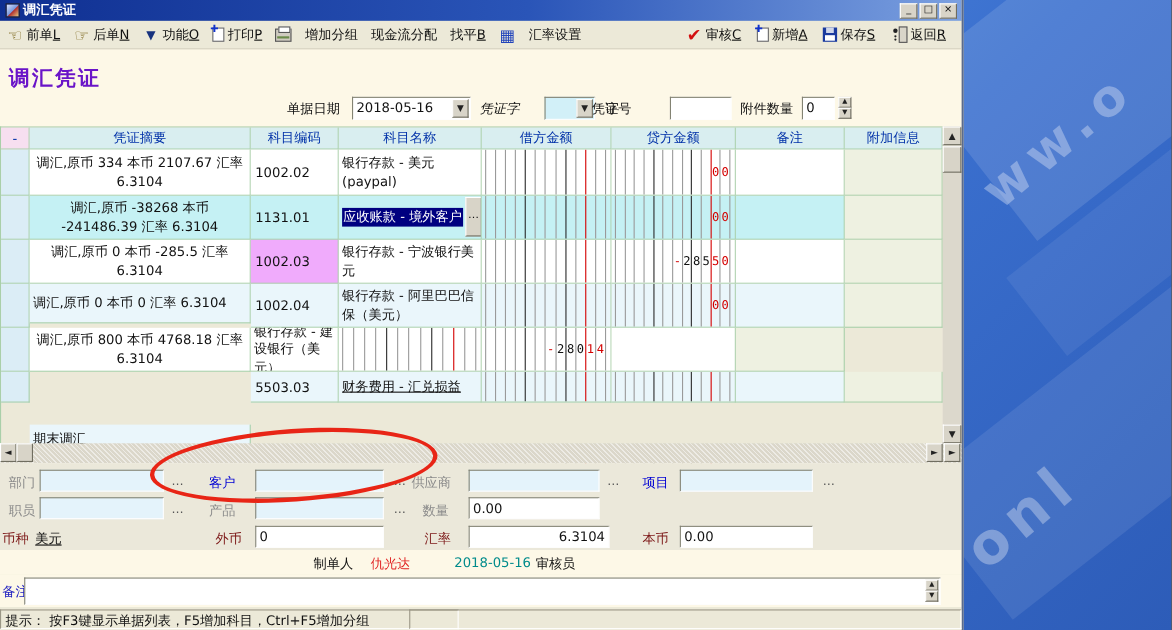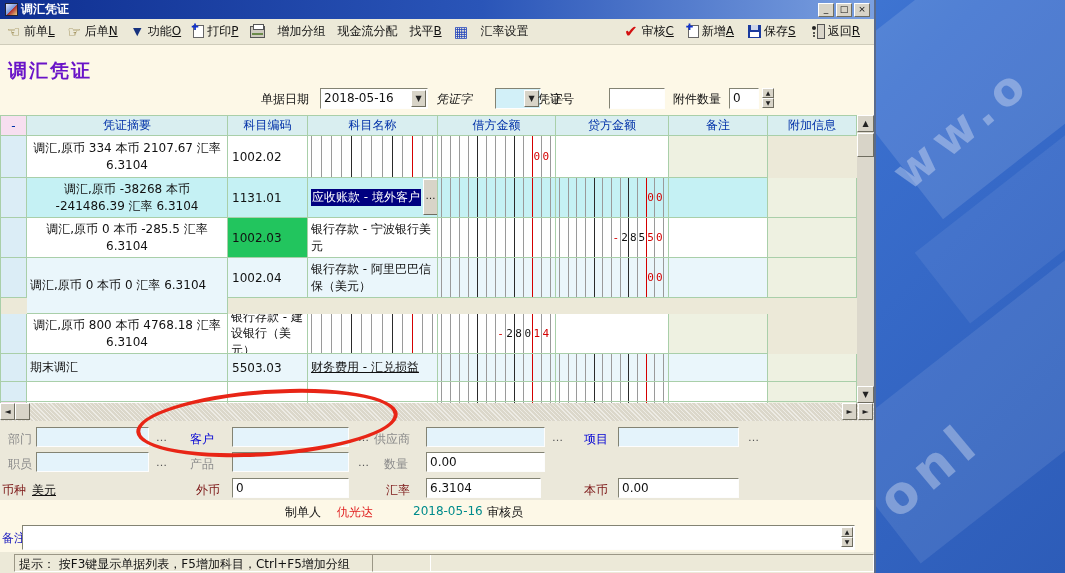--- a/index.html
+++ b/index.html
@@ -120,21 +120,21 @@
   .maker-row span{position:absolute;top:4px;}
   .remark-row{position:absolute;left:0;top:522px;width:874px;height:30px;background:#fdf8e7;}
   .remark-label{position:absolute;left:2px;top:8px;font-size:12px;color:#2020c0;}
   .remark-input{position:absolute;left:22px;top:3px;width:833px;height:25px;background:#fff;border:1px solid;
     border-color:#838373 #fdfdfd #fdfdfd #838373;}
   .remark-spin{right:1px;top:1px;height:21px;}
 
   .statusbar{position:absolute;left:0;top:552px;width:874px;height:21px;background:#ece9d8;font-size:12px;}
   .spanel{position:absolute;top:2px;height:18px;border:1px solid;border-color:#9b9786 #fff #fff #9b9786;
     padding:1px 4px;color:#111;white-space:nowrap;overflow:hidden;}
-  .spanel.p1{left:14px;width:417px;}
+  .spanel.p1{left:0;width:417px;}
   .spanel.p2{left:372px;width:502px;}
 
   .red-ellipse{position:absolute;left:136px;top:390px;width:262px;height:66px;
     border:4px solid #e82516;border-radius:50%;transform:rotate(-4deg);z-index:50;}
 </style>
 </head>
 <body>
 
 <div class="stage">
 
@@ -250,20 +250,21 @@
           <div class="td th">科目名称</div>
           <div class="td th">借方金额</div>
           <div class="td th">贷方金额</div>
           <div class="td th">备注</div>
           <div class="td th">附加信息</div>
         </div>
         <div class="tr">
           <div class="td ind" style="height: 42px;"></div>
           <div class="td sum" style="background: rgb(255, 255, 255); height: 42px;">调汇,原币 334 本币 2107.67 汇率 6.3104</div>
           <div class="td code" style="background: rgb(255, 255, 255); height: 42px;">1002.02</div>
+          <div class="td name" style="background: rgb(255, 255, 255); height: 42px;">银行存款 - 美元(paypal)</div>
           <div class="td" style="background: rgb(255, 255, 255); height: 42px;">
             <div class="ledger">
               <span class="lc"></span>
               <span class="lc"></span>
               <span class="lc"></span>
               <span class="lc g3"></span>
               <span class="lc"></span>
               <span class="lc"></span>
               <span class="lc"></span>
               <span class="lc g3"></span>
@@ -331,21 +332,21 @@
               <span class="lc red">0</span>
               <span class="lc red">0</span>
             </div>
           </div>
           <div class="td" style="background: rgb(197, 241, 244); height: 40px;"></div>
           <div class="td extra" style="height: 40px;"></div>
         </div>
         <div class="tr">
           <div class="td ind" style="height: 40px;"></div>
           <div class="td sum" style="background: rgb(255, 255, 255); height: 40px;">调汇,原币 0 本币 -285.5 汇率 6.3104</div>
-          <div class="td code" style="background: #22c55e; height: 40px;">1002.03</div>
+          <div class="td code" style="background: #f0abfc; height: 40px;">1002.03</div>
           <div class="td name" style="background: rgb(255, 255, 255); height: 40px;">银行存款 - 宁波银行美元</div>
           <div class="td" style="background: rgb(255, 255, 255); height: 40px;">
             <div class="ledger">
               <span class="lc"></span>
               <span class="lc"></span>
               <span class="lc"></span>
               <span class="lc g3"></span>
               <span class="lc"></span>
               <span class="lc"></span>
               <span class="lc"></span>
@@ -370,21 +371,21 @@
               <span class="lc redline">5</span>
               <span class="lc red">5</span>
               <span class="lc red">0</span>
             </div>
           </div>
           <div class="td" style="background: rgb(255, 255, 255); height: 40px;"></div>
           <div class="td extra" style="height: 40px;"></div>
         </div>
         <div class="tr">
           <div class="td ind" style="height: 40px;"></div>
-          <div class="td sum" style="background: rgb(234, 246, 251); height: 56px;">调汇,原币 0 本币 0 汇率 6.3104</div>
+          <div class="td sum" style="background: rgb(234, 246, 251); height: 36px;">调汇,原币 0 本币 0 汇率 6.3104</div>
           <div class="td code" style="background: rgb(234, 246, 251); height: 40px;">1002.04</div>
           <div class="td name" style="background: rgb(234, 246, 251); height: 40px;">银行存款 - 阿里巴巴信保（美元）</div>
           <div class="td" style="background: rgb(234, 246, 251); height: 40px;">
             <div class="ledger">
               <span class="lc"></span>
               <span class="lc"></span>
               <span class="lc"></span>
               <span class="lc g3"></span>
               <span class="lc"></span>
               <span class="lc"></span>
@@ -449,21 +450,21 @@
               <span class="lc redline">0</span>
               <span class="lc red">1</span>
               <span class="lc red">4</span>
             </div>
           </div>
           <div class="td" style="background: rgb(255, 255, 255); height: 40px;"></div>
           <div class="td extra" style="height: 40px;"></div>
         </div>
         <div class="tr">
           <div class="td ind" style="height: 28px;"></div>
-          <div class="td sum" style="background: rgb(234, 246, 251); height: 28px;">期末调汇</div>
+          <div class="td sum" style="background: rgb(234, 246, 251); height: 28px; margin-top: 48px;">期末调汇</div>
           <div class="td code" style="background: rgb(234, 246, 251); height: 28px;">5503.03</div>
           <div class="td name" style="background: rgb(234, 246, 251); height: 28px; text-decoration: underline;">财务费用 - 汇兑损益</div>
           <div class="td" style="background: rgb(234, 246, 251); height: 28px;">
             <div class="ledger">
               <span class="lc"></span>
               <span class="lc"></span>
               <span class="lc"></span>
               <span class="lc g3"></span>
               <span class="lc"></span>
               <span class="lc"></span>
@@ -614,21 +615,21 @@
         <span>0.00</span>
       </div>
 
       <span class="flabel maroon" style="left:2px;top:61px;">币种</span>
       <span class="flabel" style="left:32px;top:61px;color:#111;text-decoration:underline;">美元</span>
       <span class="flabel maroon" style="left:196px;top:61px;">外币</span>
       <div class="finput white" style="left:232px;top:57px;width:117px;">
         <span>0</span>
       </div>
       <span class="flabel maroon" style="left:386px;top:61px;">汇率</span>
-      <div class="finput white" style="left:426px;top:57px;width:115px;">
+      <div class="finput white" style="left:426px;top:57px;width:128px;text-align:right;">
         <span>6.3104</span>
       </div>
       <span class="flabel maroon" style="left:584px;top:61px;">本币</span>
       <div class="finput white" style="left:618px;top:57px;width:121px;">
         <span>0.00</span>
       </div>
     </div>
 
     <div class="maker-row">
       <span style="left:285px;color:#111;">制单人</span>

